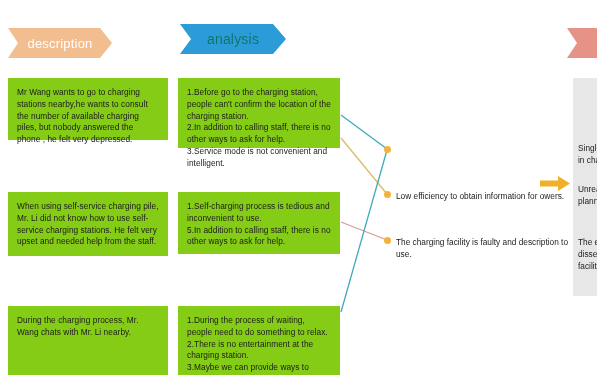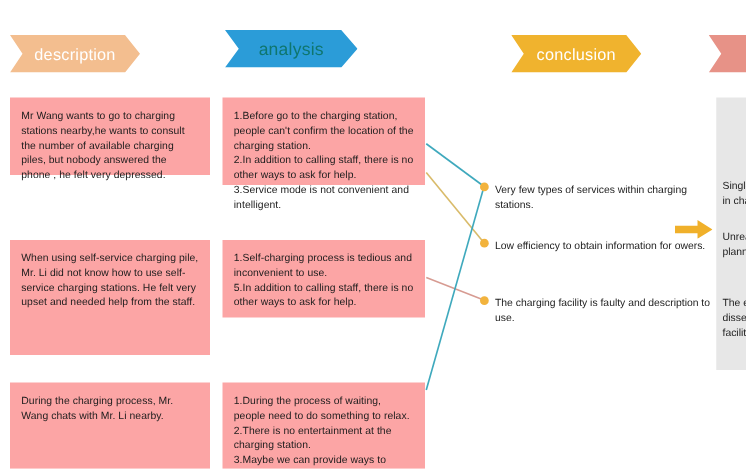--- a/index.html
+++ b/index.html
@@ -54,32 +54,32 @@
   #banner-aim         { left: 567px; top: 28px; width: 104px; }
 
   #banner-description .blabel { color: #ffffff; }
   #banner-analysis    .blabel { color: #0f766e; font-size: 14px; }
   #banner-conclusion  .blabel { color: #ffffff; }
   #banner-aim         .blabel { color: #ffffff; }
 
   
   .card {
     position: absolute;
-    background: #fca5a5;
+    background: #84cc16;
     box-sizing: border-box;
     padding: 9px 9px 9px 9px;
     color: #1c1c1c;
     font-size: 8.3px;
     line-height: 1.42;
     letter-spacing: .05px;
     white-space: pre-line;
   }
 
   #card-d1 { left: 8px;   top: 78px;  width: 160px; height: 62px; }
-  #card-d2 { left: 8px;   top: 192px; width: 160px; height: 92px; }
+  #card-d2 { left: 8px;   top: 192px; width: 160px; height: 64px; }
   #card-d3 { left: 8px;   top: 306px; width: 160px; height: 69px; }
 
   #card-a1 { left: 178px; top: 78px;  width: 162px; height: 70px; }
   #card-a2 { left: 178px; top: 192px; width: 162px; height: 62px; }
   #card-a3 { left: 178px; top: 306px; width: 162px; height: 69px; }
 
   
   #panel-right {
     position: absolute;
     left: 573px;
@@ -154,26 +154,20 @@
     <span class="blabel">description</span>
   </div>
 
   <div class="banner" id="banner-analysis">
     <svg class="chev" viewBox="0 0 106 30" preserveAspectRatio="none">
       <polygon points="0,0 93,0 106,15 93,30 0,30 11,15" fill="#2b9cd8"></polygon>
     </svg>
     <span class="blabel">analysis</span>
   </div>
 
-  <div class="banner" id="banner-conclusion">
-    <svg class="chev" viewBox="0 0 104 30" preserveAspectRatio="none">
-      <polygon points="0,0 92,0 104,15 92,30 0,30 10,15" fill="#f0b32e"></polygon>
-    </svg>
-    <span class="blabel">conclusion</span>
-  </div>
 
   <div class="banner" id="banner-aim">
     <svg class="chev" viewBox="0 0 104 30" preserveAspectRatio="none">
       <polygon points="0,0 92,0 104,15 92,30 0,30 10,15" fill="#e79287"></polygon>
     </svg>
     <span class="blabel">aim</span>
   </div>
 
   <div id="panel-right"></div>
 
@@ -194,21 +188,20 @@
   <div class="card" id="card-a2">1.Self-charging process is  tedious and inconvenient to use.
 5.In addition to calling staff, there is no other ways to ask for help.</div>
   <div class="card" id="card-a3">1.During the process of waiting, people need to do something to relax.
 2.There is no entertainment at the charging station.
 3.Maybe we can provide ways to promote people-to-people communi-cation at the charging station.</div>
 
   <div class="dot" id="dot-1"></div>
   <div class="dot" id="dot-2"></div>
   <div class="dot" id="dot-3"></div>
 
-  <div class="concl" id="concl-1">Very few types of services within charging stations.</div>
   <div class="concl" id="concl-2">Low efficiency to obtain information for owers.</div>
   <div class="concl" id="concl-3">The charging facility is faulty and description to use.</div>
 
   <svg id="right-arrow" viewBox="0 0 30 15">
     <polygon points="0,4.5 18,4.5 18,0 30,7.5 18,15 18,10.5 0,10.5" fill="#f0b02a"></polygon>
   </svg>
 
   <div class="rtext" id="rtext-1">Single 
 in char</div>
   <div class="rtext" id="rtext-2">Unreas

